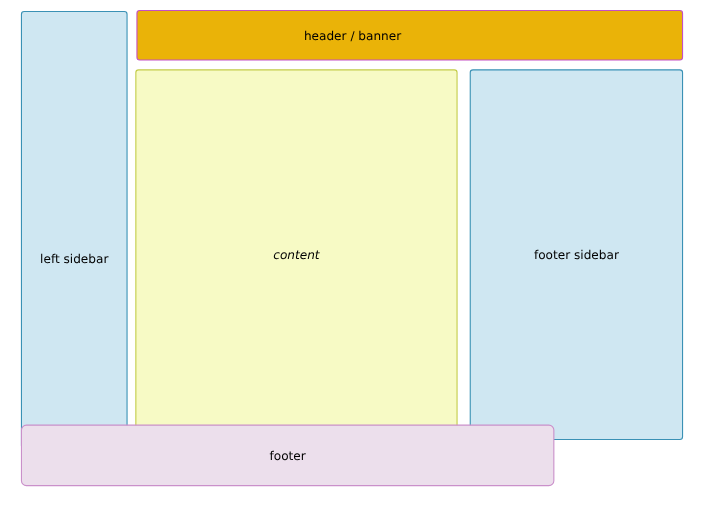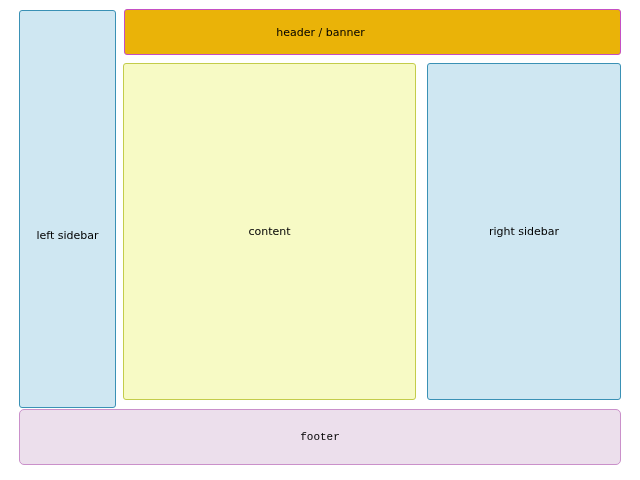--- a/index.html
+++ b/index.html
@@ -35,49 +35,48 @@
   
   #header-region .label { transform: translateX(-52px); }
 
   #left-sidebar-region {
     left: 19px; top: 10px; width: 97px; height: 398px; align-items: center;
   }
   
   #left-sidebar-region .label { transform: translateY(26px); }
 
   #content-region {
-    left: 123px; top: 63px; width: 293px; height: 337px;
+    left: 123px; top: 63px; width: 293px; height: 337px; font-style: italic;
   }
   #right-sidebar-region {
     left: 427px; top: 63px; width: 194px; height: 337px;
   }
   #footer-region {
-    left: 19px; top: 409px; width: 602px; height: 56px;
+    left: 19px; top: 386px; width: 485px; height: 56px;
     border-radius: 5px;
-    font-family: Liberation Mono, monospace;
   }
 </style>
 </head>
 <body>
 
 <div id="page" style="background: rgb(255, 255, 255); color: rgb(0, 0, 0);">
 
   <div class="region" id="header-region" style="background: #eab308; border-color: rgb(196, 79, 196);">
     <span class="label">header / banner</span>
   </div>
 
   <div class="region" id="left-sidebar-region" style="background: rgb(207, 231, 242); border-color: rgb(58, 145, 181);">
     <span class="label">left sidebar</span>
   </div>
 
   <div class="region" id="content-region" style="background: rgb(247, 250, 197); border-color: rgb(195, 204, 74);">
     <span class="label">content</span>
   </div>
 
   <div class="region" id="right-sidebar-region" style="background: rgb(207, 231, 242); border-color: rgb(58, 145, 181);">
-    <span class="label">right sidebar</span>
+    <span class="label">footer sidebar</span>
   </div>
 
   <div class="region" id="footer-region" style="background: rgb(236, 223, 236); border-color: rgb(202, 144, 202);">
     <span class="label">footer</span>
   </div>
 
 </div>
 
 </body></html>

